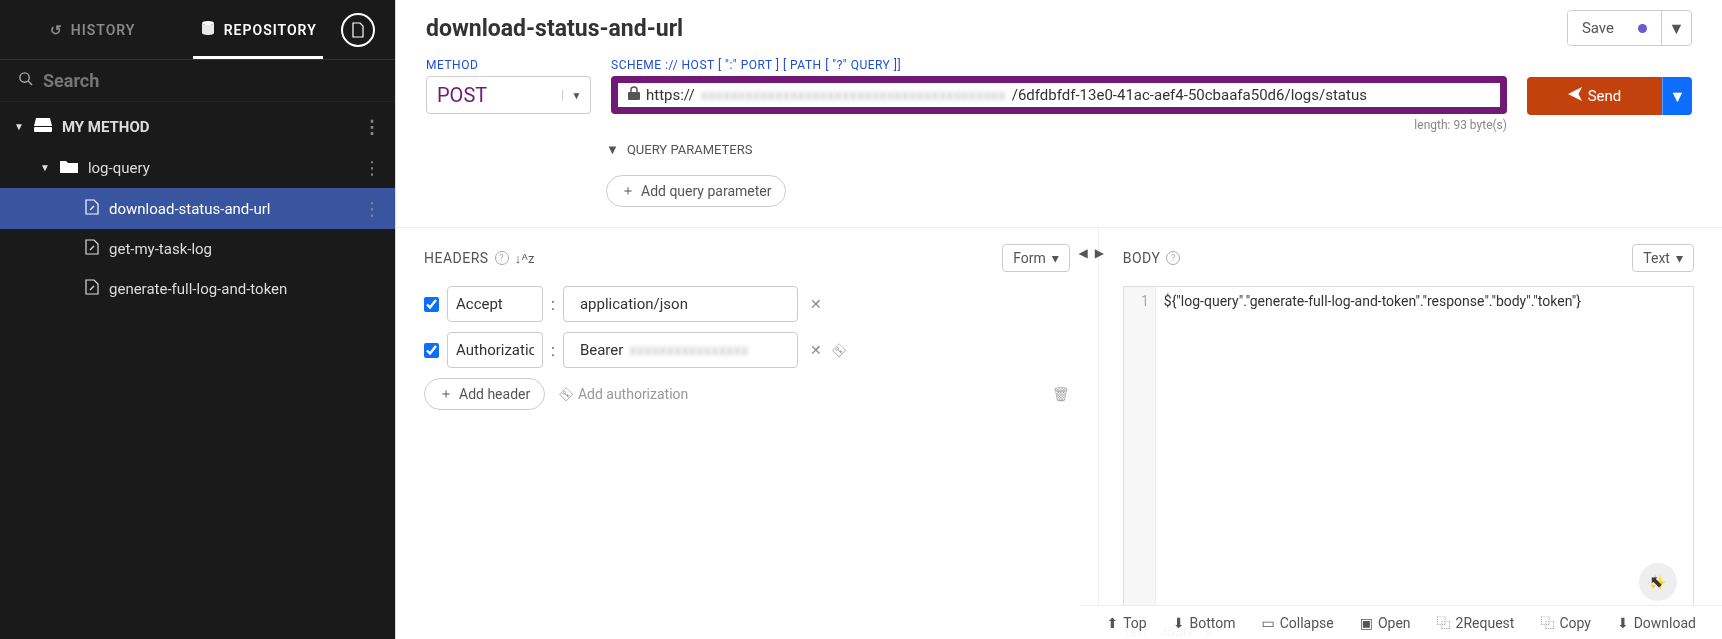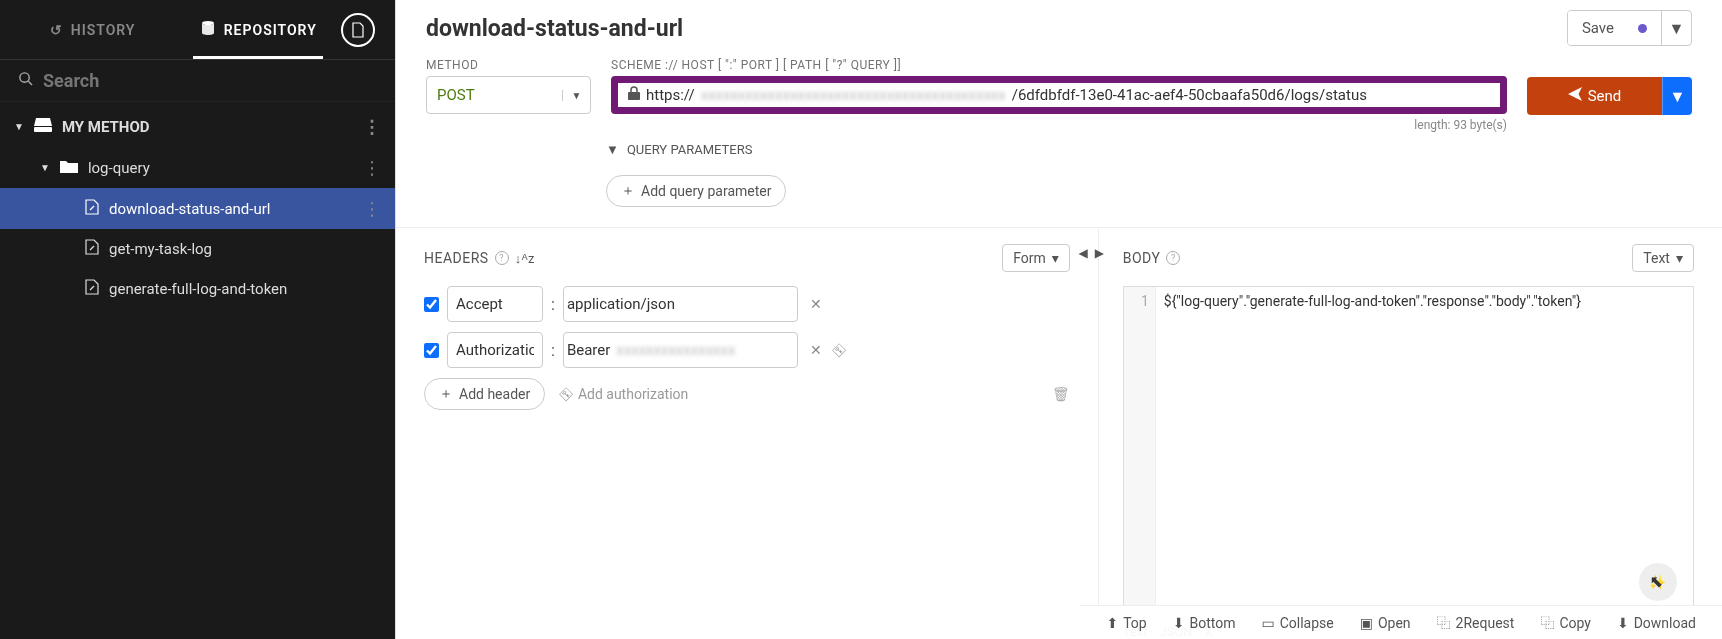--- a/index.html
+++ b/index.html
@@ -26,24 +26,24 @@
 
 .main { flex: 1; display: flex; flex-direction: column; border-left: 1px solid #ddd; overflow: hidden; }
 .top-row { display: flex; align-items: center; justify-content: space-between; padding: 10px 30px 0 30px; }
 .title { font-size: 23px; font-weight: 700; color: #333; }
 .save-group { display: flex; align-items: center; border: 1px solid #ccc; border-radius: 4px; overflow: hidden; height: 36px; }
 .save-btn { background: #fff; padding: 0 14px; display: flex; align-items: center; gap: 24px; font-size: 15px; color: #555; cursor: pointer; height: 100%; }
 .dot-indicator { width: 9px; height: 9px; border-radius: 50%; background: #6a5acd; display: inline-block; }
 .save-caret { border-left: 1px solid #ccc; width: 30px; text-align: center; color: #555; cursor: pointer; height: 100%; display: flex; align-items:center; justify-content:center;}
 
 .req-row { display: flex; gap: 20px; padding: 12px 30px 0 30px; }
-.col-label { font-size: 12px; color: #737373; letter-spacing: 0.5px; margin-bottom: 4px; }
+.col-label { font-size: 12px; color: #1d4ed8; letter-spacing: 0.5px; margin-bottom: 4px; }
 .method-col { width: 165px; }
 .method-select { display: flex; border: 1px solid #ccc; border-radius: 4px; height: 38px; align-items: center; }
-.method-select span:first-child { flex: 1; padding-left: 10px; font-size: 15px; color: #4d7c0f; }
+.method-select span:first-child { flex: 1; padding-left: 10px; font-size: 20px; color: #701a75; }
 .method-select span:last-child { width: 28px; border-left: 1px solid #ccc; text-align: center; font-size: 10px; color: #555; }
 
 .url-col { flex: 1; min-width: 0; }
 .url-input { display: flex; border: 7px solid #701a75; border-radius: 4px; height: 38px; align-items: center; padding: 0 10px; gap: 6px; color: #333; font-size: 15px; white-space: nowrap; overflow: hidden; }
 .url-input .blur { color: #bbb; filter: blur(2px); }
 .url-col .len { text-align: right; font-size: 12px; color: #888; margin-top: 4px; }
 
 .send-col { width: 165px; padding-top: 19px; }
 .send-group { display: flex; height: 38px; }
 .send-btn { flex: 1; background: #c2410c; color: #fff; border-radius: 4px 0 0 4px; display: flex; align-items: center; justify-content: center; gap: 6px; font-size: 15px; cursor: pointer; }
@@ -60,21 +60,21 @@
 .section-header { display: flex; align-items: center; justify-content: space-between; margin-bottom: 14px; }
 .section-title { font-size: 14px; color: #555; letter-spacing: 0.5px; display: flex; align-items: center; gap: 6px; }
 .sup { width: 14px; height: 14px; border: 1px solid #aaa; border-radius: 50%; font-size: 9px; text-align: center; line-height: 12px; color: #aaa; }
 .sort-icon { font-size: 13px; color: #555; }
 .form-dd { border: 1px solid #ccc; border-radius: 4px; padding: 5px 10px; font-size: 14px; color: #555; display: flex; gap: 6px; cursor: pointer; }
 
 .header-row { display: flex; align-items: center; gap: 8px; margin-bottom: 10px; }
 .header-row input[type=checkbox] { width: 15px; height: 15px; accent-color: #0d6efd; }
 .hname { width: 96px; border: 1px solid #ccc; border-radius: 4px; height: 36px; padding: 0 8px; font-size: 15px; color: #333; }
 .hcolon { color: #555; }
-.hvalue { width: 235px; border: 1px solid #ccc; border-radius: 4px; height: 36px; padding: 0 3px; font-size: 15px; color: #333; display: flex; align-items: center; gap: 6px; }
+.hvalue { width: 235px; border: 1px solid #ccc; border-radius: 4px; height: 36px; padding: 0 16px; font-size: 15px; color: #333; display: flex; align-items: center; gap: 6px; }
 .hvalue .blur { color: #bbb; filter: blur(2px); }
 .xbtn { color: #888; font-size: 14px; cursor: pointer; padding: 0 4px; }
 .keyicon { color: #888; font-size: 14px; transform: rotate(-45deg); display:inline-block;}
 
 .addh-row { display: flex; align-items: center; gap: 16px; margin-top: 6px; }
 .addh-btn { border: 1px solid #ccc; border-radius: 20px; padding: 6px 14px; font-size: 14px; color: #555; display: inline-flex; align-items: center; gap: 6px; cursor: pointer; }
 .addauth { color: #999; font-size: 14px; display: flex; align-items: center; gap: 6px; cursor: pointer; }
 .trash { margin-left: auto; color: #aaa; font-size: 14px; cursor: pointer; }
 
 .collapse-arrow { position: absolute; top: 18px; color: #555; font-size: 12px; cursor: pointer; }

